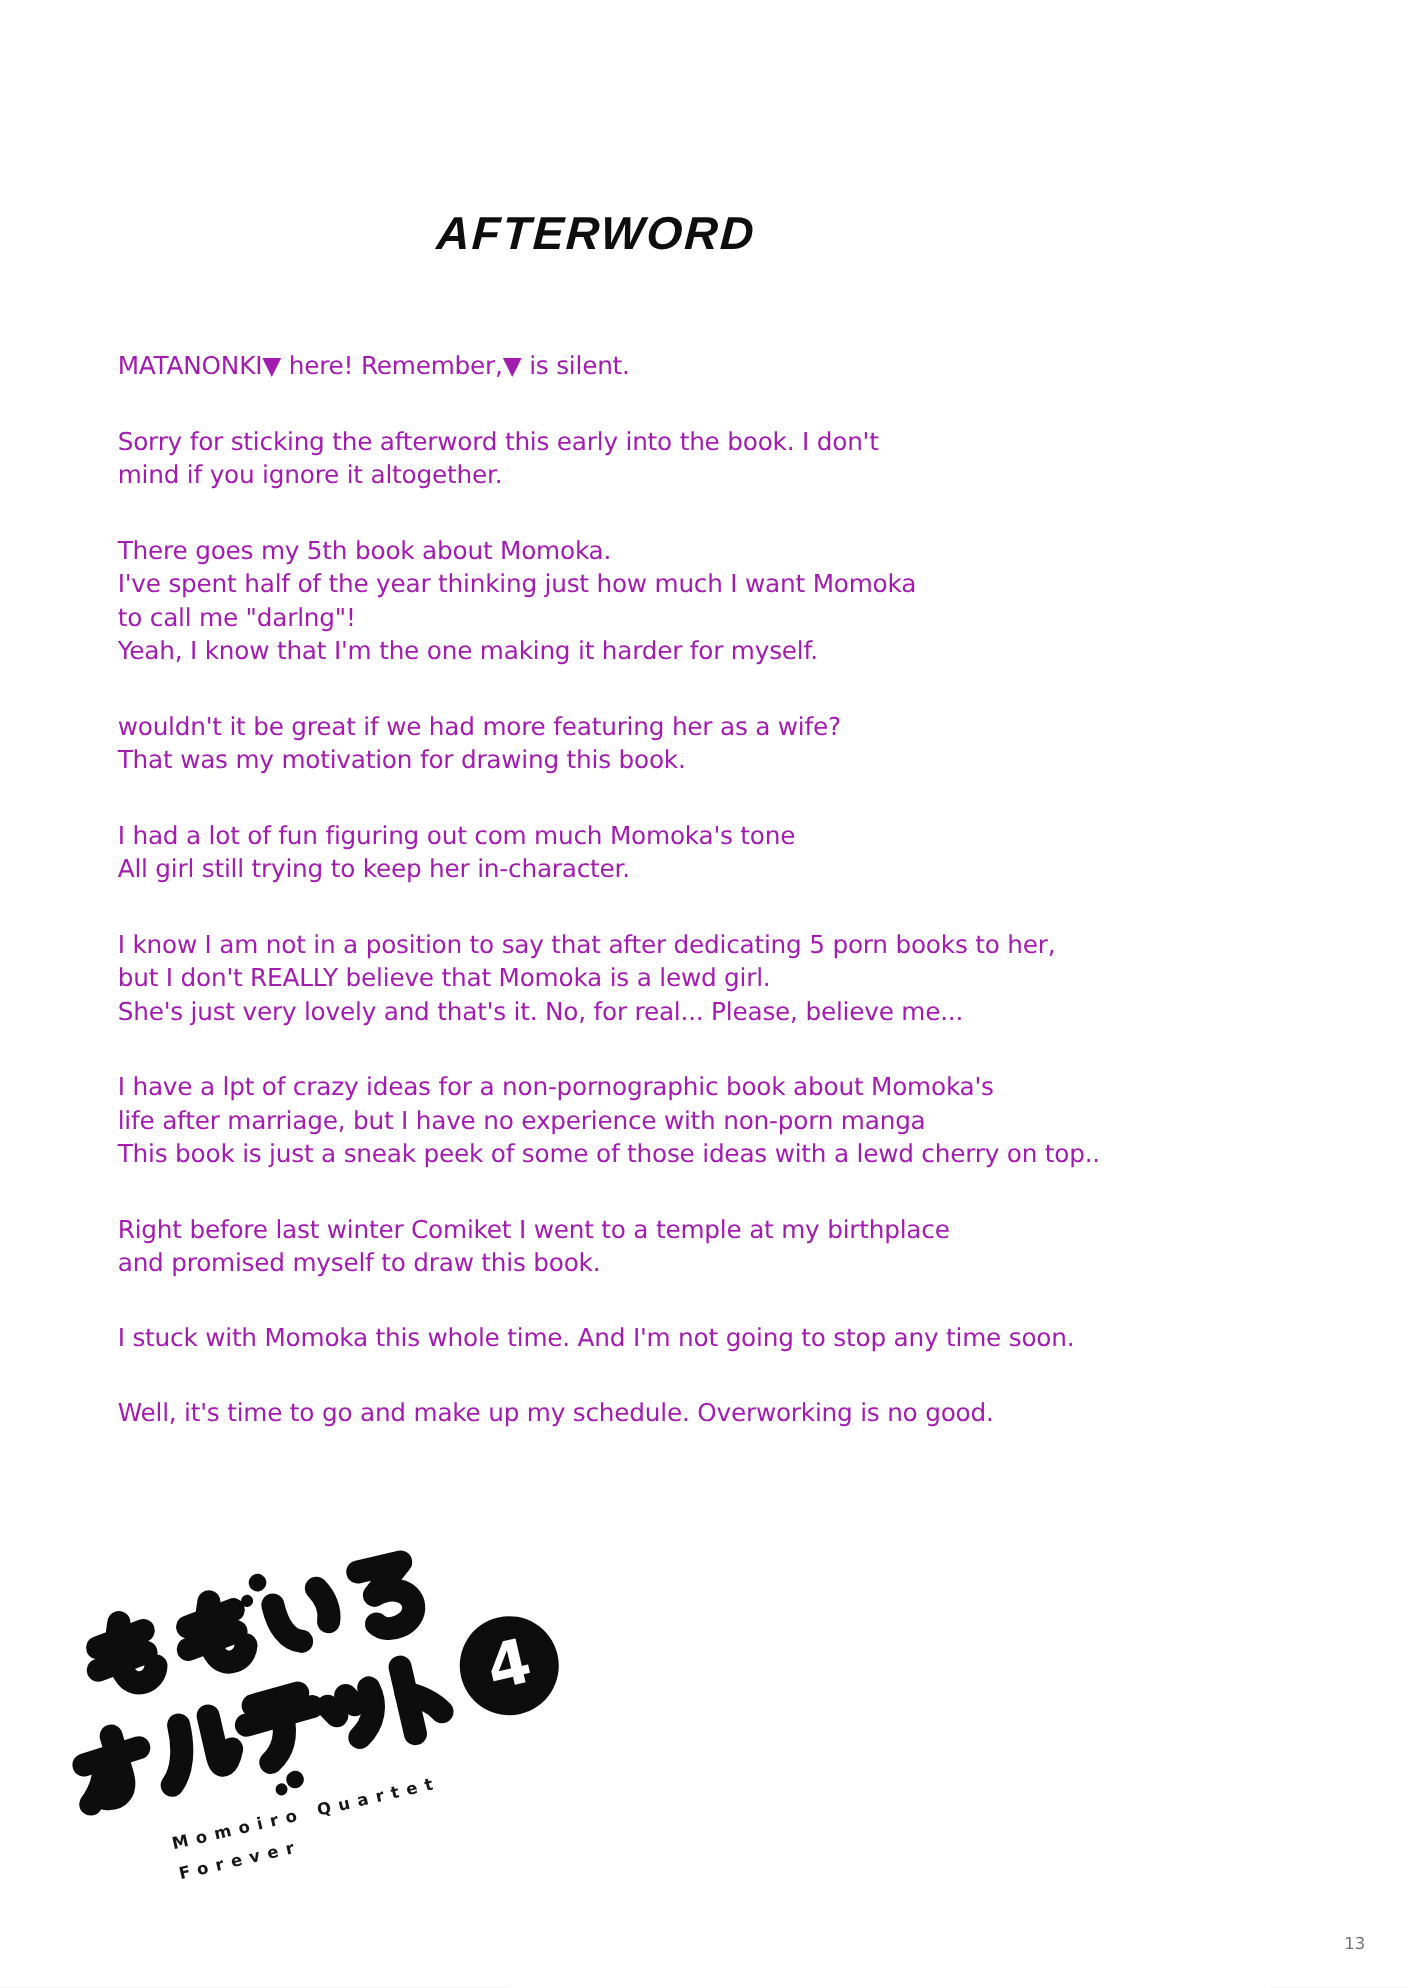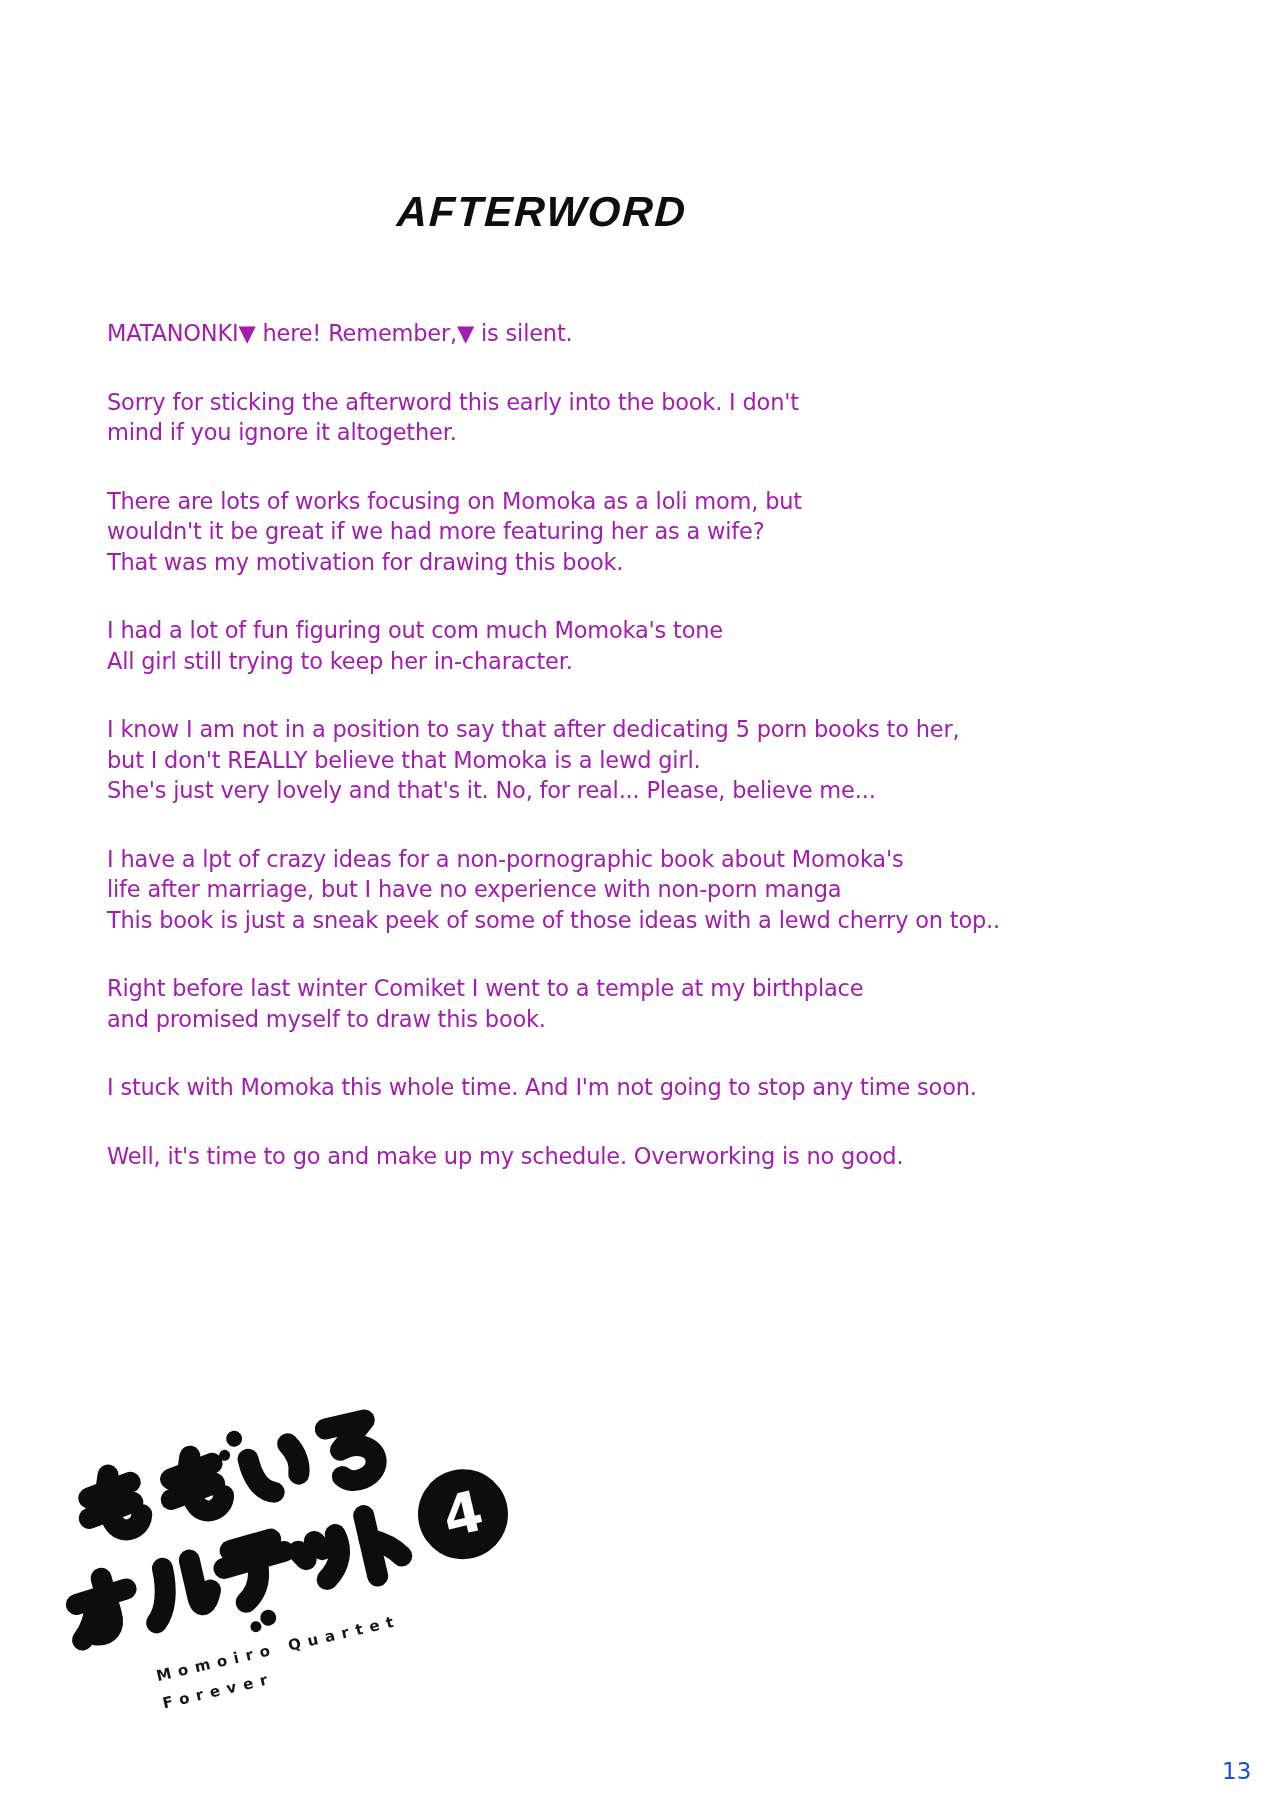--- a/index.html
+++ b/index.html
@@ -59,22 +59,22 @@
     font-weight:bold;
     font-size:15px;
     letter-spacing:7px;
     line-height:28px;
     color:#161616;
     white-space:nowrap;
   }
   .page-num{
     position:absolute;
     left:1222px;top:1758px;
-    font-size:23px;
-    color:#1d4ed8;
+    font-size:15px;
+    color:#737373;
   }
   .sr-only{
     position:absolute;width:1px;height:1px;overflow:hidden;
     clip:rect(0 0 0 0);white-space:nowrap;
   }
 </style>
 </head>
 <body>
 
 <div class="page">
@@ -83,21 +83,26 @@
 
   <div class="content">
     <p>
       <span class="line">MATANONKI▼ here!  Remember,▼ is silent.</span>
     </p>
     <p>
       <span class="line">Sorry for sticking the afterword this early into the book. I don't</span>
       <span class="line">mind if you ignore it altogether.</span>
     </p>
     <p>
-      <span class="line">There are lots of works focusing on Momoka as a loli mom, but</span>
+      <span class="line">There goes my 5th book about Momoka.</span>
+      <span class="line">I've spent half of the year thinking just how much I want Momoka</span>
+      <span class="line">to call me "darlng"!</span>
+      <span class="line">Yeah, I know that I'm the one making it harder for myself.</span>
+    </p>
+    <p>
       <span class="line">wouldn't it be great if we had more featuring her as a wife?</span>
       <span class="line">That was my motivation for drawing this book.</span>
     </p>
     <p>
       <span class="line">I had a lot of fun figuring out com much Momoka's tone</span>
       <span class="line">All girl still trying to keep her in-character.</span>
     </p>
     <p>
       <span class="line">I know I am not in a position to say that after dedicating 5 porn books to her,</span>
       <span class="line">but I don't REALLY believe that Momoka is a lewd girl.</span>

